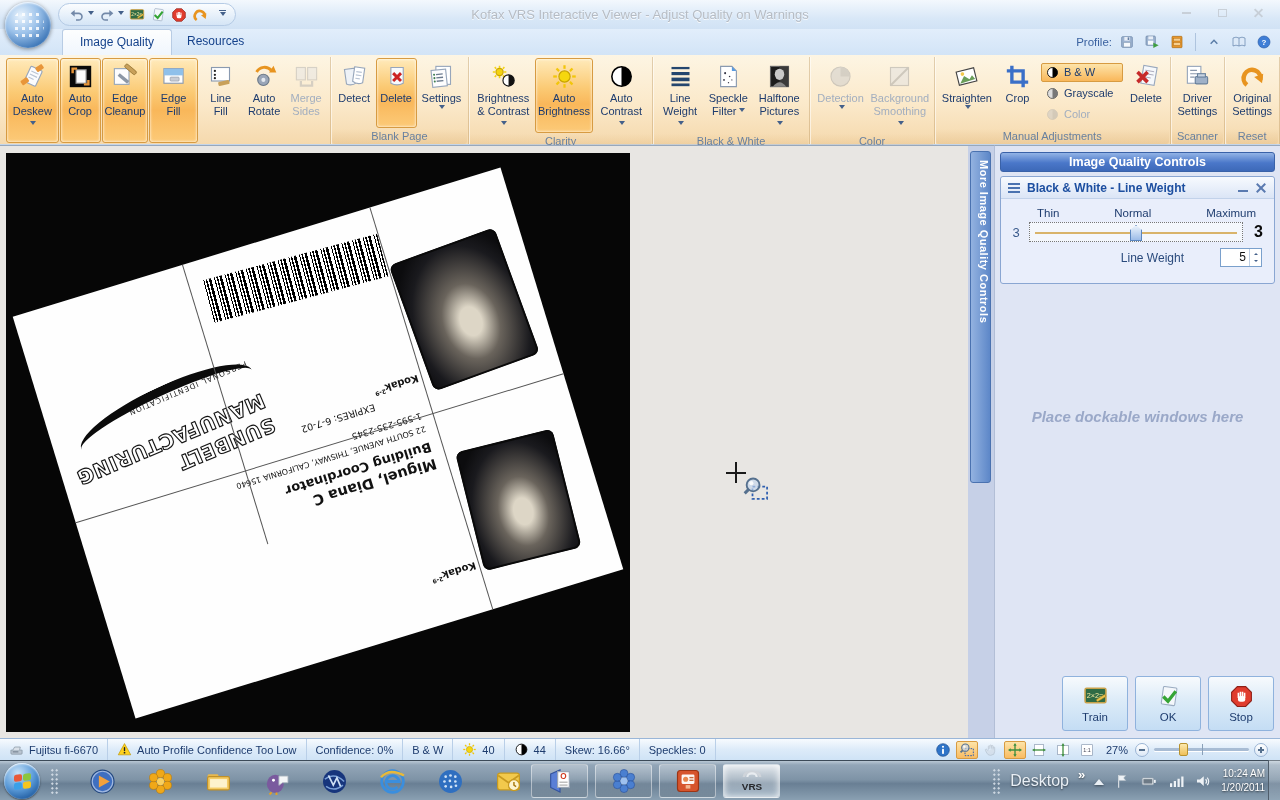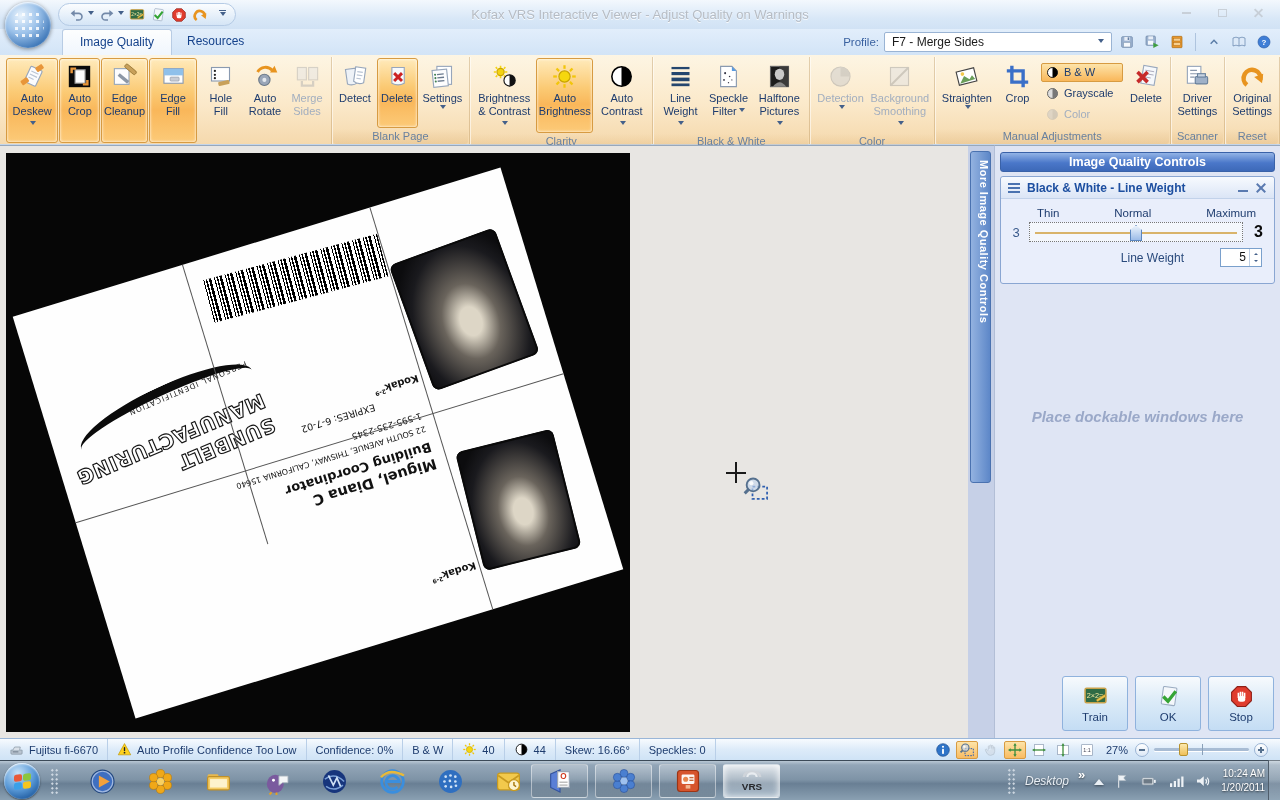--- a/index.html
+++ b/index.html
@@ -214,21 +214,21 @@
     background-image:radial-gradient(circle,#d4dde6 32%,transparent 38%); background-size:4.5px 4.5px; }
   .tb-ico { width:29px; height:29px; }
   .tb-btn { width:57px; height:34px; border:1px solid rgba(255,255,255,.45); border-radius:3px;
     background:linear-gradient(rgba(255,255,255,.30),rgba(255,255,255,.10) 50%,rgba(0,0,0,.10));
     display:flex; align-items:center; justify-content:center; margin-left:-21px; }
   .tb-btn + .tb-btn { margin-left:-22px; }
   .tb-btn.active { background:linear-gradient(rgba(255,255,255,.7),rgba(255,255,255,.34) 50%,rgba(196,210,224,.45));
     box-shadow:inset 0 0 7px rgba(255,255,255,.9); }
   .tb-btn .tb-ico { width:28px; height:28px; }
   .tray { position:absolute; right:15px; top:0; height:40px; display:flex; align-items:center; gap:9px; }
-  .desktop-label { color:#e9eff5; font-size:12px; text-shadow:0 1px 2px rgba(0,0,0,.55);font-style:italic; }
+  .desktop-label { color:#e9eff5; font-size:16px; text-shadow:0 1px 2px rgba(0,0,0,.55); }
   .overflow-glyph { color:#fff; font-size:13px; font-weight:bold; margin-top:-14px; text-shadow:0 1px 2px rgba(0,0,0,.5); }
   .tray-up { width:0; height:0; border:5px solid transparent; border-bottom:6px solid #e9eff5; margin-top:-4px;
     filter:drop-shadow(0 1px 1px rgba(0,0,0,.4)); }
   .tray-ico { width:18px; height:18px; }
   .clock { color:#fff; font-size:10px; text-align:right; line-height:1.4; text-shadow:0 1px 2px rgba(0,0,0,.6); }
   .show-desktop { position:absolute; right:0; top:760px; width:12px; height:40px;
     border-left:1px solid #505e6c; background:linear-gradient(rgba(255,255,255,.3),rgba(255,255,255,.06)); z-index:3; }
 </style>
 </head>
 <body>
@@ -300,24 +300,20 @@
         <span class="bar"></span>
         <span class="tri-down"></span>
       </div>
     </div>
 
   <div class="tabrow">
     <div class="tab active">Image Quality</div>
     <div class="tab plain">Resources</div>
     <div class="profile-bar">
       <span class="profile-label">Profile:</span>
-      <div class="profile-select">
-        <span>F7 - Merge Sides</span>
-        <span class="tri-down"></span>
-      </div>
       <div class="mini-tool"><span class="ico"><svg xmlns="http://www.w3.org/2000/svg" viewBox="0 0 24 24">
               <rect x="4" y="4" width="16" height="16" rx="1.5" fill="#9db3d0" stroke="#647ea2"></rect>
               <rect x="8" y="4.5" width="8" height="5.5" fill="#e8eef6"></rect>
               <rect x="13" y="5" width="2.2" height="4" fill="#647ea2"></rect>
               <rect x="7" y="12.5" width="10" height="7" fill="#f6f9fc" stroke="#8aa0b8"></rect>
             </svg></span></div>
       <div class="mini-tool"><span class="ico"><svg xmlns="http://www.w3.org/2000/svg" viewBox="0 0 24 24">
               <rect x="3" y="3" width="14" height="14" rx="1.5" fill="#9db3d0" stroke="#647ea2"></rect>
               <rect x="6.5" y="3.5" width="7" height="4.5" fill="#e8eef6"></rect>
               <rect x="6" y="10" width="8" height="6" fill="#f6f9fc"></rect>
@@ -385,21 +381,21 @@
             <div class="rb-label">Edge Fill</div>
           </div>
           <div class="rbtn">
             <span class="ico"><svg xmlns="http://www.w3.org/2000/svg" viewBox="0 0 24 24">
                 <rect x="4" y="4" width="16" height="12" fill="#fff" stroke="#8a9ab0"></rect>
                 <circle cx="7" cy="7" r="1" fill="#222"></circle>
                 <circle cx="7" cy="10.5" r="1" fill="#222"></circle>
                 <circle cx="7" cy="13.5" r="1" fill="#222"></circle>
                 <rect x="10" y="16" width="10" height="3.6" rx="1" transform="rotate(-12 15 18)" fill="#c8a05a"></rect>
               </svg></span>
-            <div class="rb-label">Hole Fill</div>
+            <div class="rb-label">Line Fill</div>
           </div>
           <div class="rbtn">
             <span class="ico"><svg xmlns="http://www.w3.org/2000/svg" viewBox="0 0 24 24">
                 <path d="M5 8 a8 8 0 0 1 13 -1.5" stroke="#e8941f" stroke-width="2.6" fill="none"></path>
                 <polygon points="20,2.5 16,8.5 22.5,8.5" fill="#e8941f"></polygon>
                 <circle cx="11" cy="15" r="5" fill="#9aa6b8" stroke="#6a7888"></circle>
                 <circle cx="11" cy="15" r="1.8" fill="#e4e9ef"></circle>
               </svg></span>
             <div class="rb-label">Auto
 Rotate</div>

